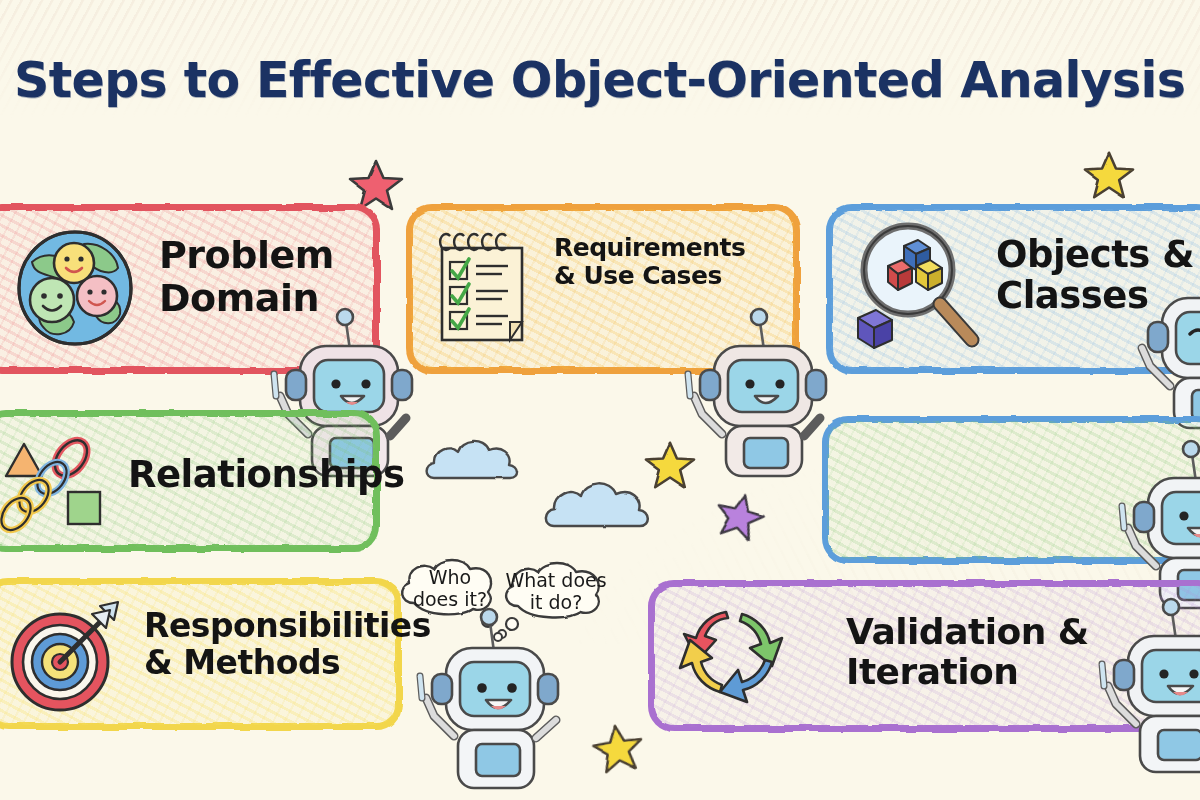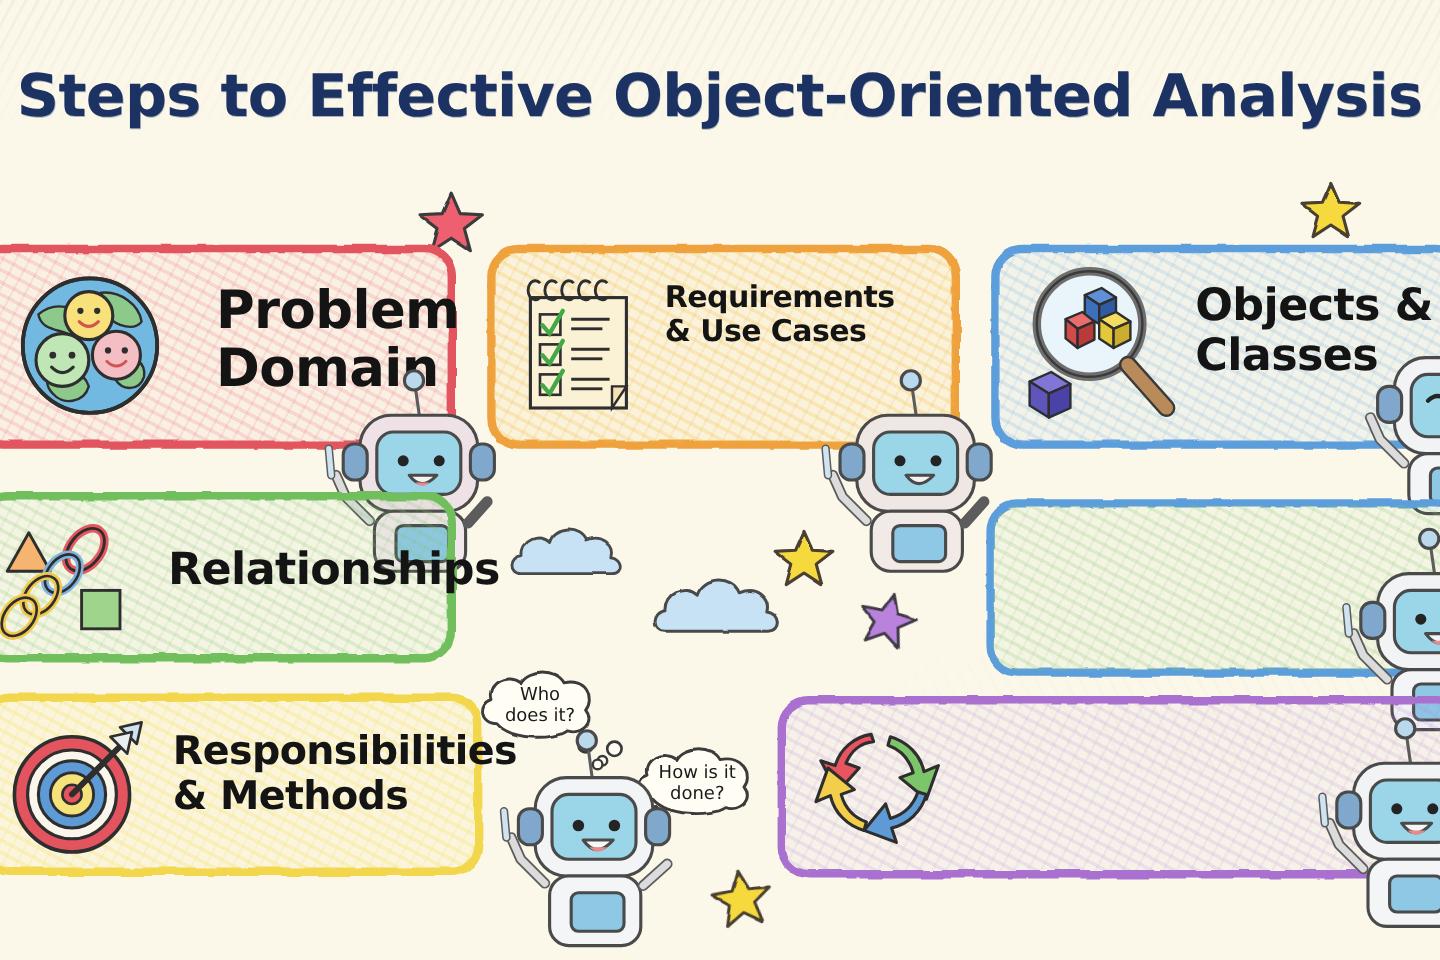--- a/index.html
+++ b/index.html
@@ -82,21 +82,21 @@
      repeating-linear-gradient(-62deg, rgba(240,215,90,0.13) 0 2px, rgba(255,255,255,0) 2px 10px);}
   .hatch-purple{background:
      repeating-linear-gradient(28deg, rgba(176,130,211,0.20) 0 3px, rgba(176,130,211,0.05) 3px 9px),
      repeating-linear-gradient(-62deg, rgba(170,125,205,0.09) 0 2px, rgba(255,255,255,0) 2px 10px);}
 
   .deco{position:absolute;}
   .bubble-text{
     position:absolute;
     text-align:center;
     font-family:"DejaVu Sans", sans-serif;
-    font-size:15px;
+    font-size:19px;
     font-weight:400;
     color:#1a1a1a;
     line-height:1.16;
     white-space:pre-line;
     width:100%;
     top:50%;left:0;
     transform:translateY(-50%);
   }
   .thought{position:absolute;}
   svg{display:block;overflow:visible;}
@@ -184,21 +184,21 @@
         <circle cx="32" cy="74" r="2.8" fill="#2E2E2E"></circle>
           <circle cx="48" cy="74" r="2.8" fill="#2E2E2E"></circle>
         <path d="M31,84 Q40,93 49,84" stroke="#2E2E2E" stroke-width="2.6" fill="none" stroke-linecap="round"></path>
         <circle cx="85" cy="74" r="20" fill="#F4BFC4" stroke="#2E2E2E" stroke-width="2.6"></circle>
         <circle cx="78" cy="70" r="2.6" fill="#2E2E2E"></circle>
           <circle cx="92" cy="70" r="2.6" fill="#2E2E2E"></circle>
         <path d="M77,79 Q85,87 93,79" stroke="#D0564F" stroke-width="2.4" fill="none" stroke-linecap="round"></path>
         <circle cx="63" cy="66" r="56" fill="none" stroke="#2E2E2E" stroke-width="3.2"></circle>
       </svg>
     </div>
-    <div class="label" style="left:204px;top:30px;width:210px;font-size:44px;">Problem
+    <div class="label" style="left:183px;top:30px;width:210px;font-size:38px;">Problem
 Domain</div>
   </div>
 
   <div class="deco" style="left:246px;top:292px;">
     <svg width="160" height="180" viewBox="0 0 160 180">
       <g stroke="#4A4A4A" stroke-width="2.6" stroke-linejoin="round" stroke-linecap="round">
         <line x1="100" y1="30" x2="104" y2="58" stroke="#5C5C5C"></line>
         <circle cx="99" cy="25" r="8" fill="#BBD9EC"></circle>
         <rect x="54" y="54" width="98" height="80" rx="26" fill="#EFE2E6"></rect>
         <rect x="40" y="78" width="20" height="30" rx="9" fill="#7FA8CC"></rect>
@@ -341,21 +341,21 @@
           <ellipse cx="81" cy="22" rx="13" ry="20" transform="rotate(38 81 22)" stroke-width="2.4" stroke="#2E2E2E"></ellipse>
           <ellipse cx="62" cy="42" rx="12" ry="18" transform="rotate(38 62 42)" stroke-width="6.5" stroke="#7FB4E0"></ellipse>
           <ellipse cx="62" cy="42" rx="12" ry="18" transform="rotate(38 62 42)" stroke-width="2.2" stroke="#2E2E2E"></ellipse>
           <ellipse cx="44" cy="60" rx="12" ry="18" transform="rotate(38 44 60)" stroke-width="6.5" stroke="#F2C84C"></ellipse>
           <ellipse cx="44" cy="60" rx="12" ry="18" transform="rotate(38 44 60)" stroke-width="2.2" stroke="#2E2E2E"></ellipse>
           <ellipse cx="26" cy="78" rx="12" ry="18" transform="rotate(38 26 78)" stroke-width="6.5" stroke="#F2C84C"></ellipse>
           <ellipse cx="26" cy="78" rx="12" ry="18" transform="rotate(38 26 78)" stroke-width="2.2" stroke="#2E2E2E"></ellipse>
         </g>
       </svg>
     </div>
-    <div class="label" style="left:160px;top:44px;width:260px;font-size:37px;">Relationships</div>
+    <div class="label" style="left:148px;top:44px;width:260px;font-size:37px;">Relationships</div>
   </div>
 
   <div class="card" style="left:822px;top:416px;width:400px;height:148px;">
     <div class="frame" style="border-color:#5C9EDB;"></div>
     <div class="fill hatch-green"></div>
   </div>
 
   <div class="deco" style="left:1118px;top:436px;">
     <svg width="170" height="180" viewBox="0 0 170 180">
       <g stroke="#4A4A4A" stroke-width="2.6" stroke-linejoin="round" stroke-linecap="round">
@@ -403,33 +403,32 @@
       <path d="M18,46 C4,46 2,30 14,26 C10,12 28,4 38,12 C44,0 68,0 74,12 C92,8 100,24 92,34 C100,44 90,56 76,52 C66,60 30,60 18,46 Z" fill="#FFFDF4" stroke="#3A3A3A" stroke-width="2.4" stroke-linejoin="round"></path>
     </svg>
     <div class="bubble-text">Who
 does it?</div>
   </div>
   <svg class="deco" style="left:478px;top:612px;" width="36" height="34" viewBox="0 0 36 34">
     <circle cx="10" cy="9" r="6" fill="#FFFDF4" stroke="#3A3A3A" stroke-width="2.2"></circle>
     <circle cx="24" cy="22" r="4" fill="#FFFDF4" stroke="#3A3A3A" stroke-width="2"></circle>
   </svg>
 
+  <div class="thought" style="left:500px;top:560px;width:112px;height:62px;">
+    <svg width="112" height="62" viewBox="0 0 112 62" style="position:absolute;inset:0;" filter="url(#rough2)">
+      <path d="M18,46 C4,46 2,30 14,26 C10,12 28,4 38,12 C44,0 70,0 76,12 C94,8 104,24 96,34 C104,44 94,56 80,52 C68,60 30,60 18,46 Z" fill="#FFFDF4" stroke="#3A3A3A" stroke-width="2.4" stroke-linejoin="round"></path>
+    </svg>
+    <div class="bubble-text">What does
+it do?</div>
+  </div>
   <svg class="deco" style="left:488px;top:616px;" width="34" height="32" viewBox="0 0 34 32">
     <circle cx="24" cy="8" r="6" fill="#FFFDF4" stroke="#3A3A3A" stroke-width="2.2"></circle>
     <circle cx="10" cy="21" r="4" fill="#FFFDF4" stroke="#3A3A3A" stroke-width="2"></circle>
   </svg>
 
-  <div class="thought" style="left:526px;top:622px;width:110px;height:62px;">
-    <svg width="110" height="62" viewBox="0 0 110 62" style="position:absolute;inset:0;" filter="url(#rough2)">
-      <path d="M18,44 C4,44 2,28 14,24 C10,10 28,3 38,11 C44,-1 68,-1 74,11 C92,7 102,23 94,33 C102,43 92,55 78,51 C66,59 30,58 18,44 Z
-               M20,50 L8,60 L26,54 Z" fill="#FFFDF4" stroke="#3A3A3A" stroke-width="2.4" stroke-linejoin="round"></path>
-    </svg>
-    <div class="bubble-text">How is it
-done?</div>
-  </div>
 
   <div class="deco" style="left:418px;top:608px;">
     <svg width="170" height="195" viewBox="0 0 170 195">
       <g stroke="#4A4A4A" stroke-width="2.6" stroke-linejoin="round" stroke-linecap="round">
         <line x1="72" y1="14" x2="76" y2="44" stroke="#5C5C5C"></line>
         <circle cx="71" cy="9" r="8" fill="#BBD9EC"></circle>
         <rect x="28" y="40" width="98" height="82" rx="26" fill="#F2F4F6"></rect>
         <rect x="14" y="66" width="20" height="30" rx="9" fill="#7FA8CC"></rect>
         <rect x="120" y="66" width="20" height="30" rx="9" fill="#7FA8CC"></rect>
         <rect x="42" y="54" width="70" height="54" rx="14" fill="#9BD6E8"></rect>
@@ -455,20 +454,22 @@
     <div class="icon-wrap" style="left:28px;top:20px;">
       <svg width="120" height="115" viewBox="0 0 120 115">
         <g stroke="#2E2E2E" stroke-width="2.6" stroke-linejoin="round">
           <path d="M50,12 C36,14 24,24 20,38 L8,34 L22,60 L40,40 L29,36 C33,26 41,19 52,18 Z" fill="#E8545F"></path>
           <path d="M66,14 C80,18 91,29 94,43 L106,38 L96,66 L74,48 L85,44 C82,33 75,25 64,21 Z" fill="#7DC56A"></path>
           <path d="M96,62 C92,76 81,87 67,90 L71,102 L44,92 L62,70 L66,82 C77,79 85,71 89,60 Z" fill="#5E9BD6"></path>
           <path d="M44,92 C30,88 19,77 16,63 L4,68 L14,40 L36,58 L25,62 C28,73 35,81 46,85 Z" fill="#F2CE4B"></path>
         </g>
       </svg>
     </div>
+    <div class="label" style="left:198px;top:32px;width:330px;font-size:36px;">Validation &amp;
+Iteration</div>
   </div>
 
   <div class="deco" style="left:1098px;top:598px;">
     <svg width="175" height="190" viewBox="0 0 175 190">
       <g stroke="#4A4A4A" stroke-width="2.6" stroke-linejoin="round" stroke-linecap="round">
         <line x1="74" y1="14" x2="78" y2="42" stroke="#5C5C5C"></line>
         <circle cx="73" cy="9" r="8" fill="#BBD9EC"></circle>
         <rect x="30" y="38" width="98" height="80" rx="26" fill="#F1F3F5"></rect>
         <rect x="16" y="62" width="20" height="30" rx="9" fill="#7FA8CC"></rect>
         <rect x="122" y="62" width="20" height="30" rx="9" fill="#7FA8CC"></rect>

